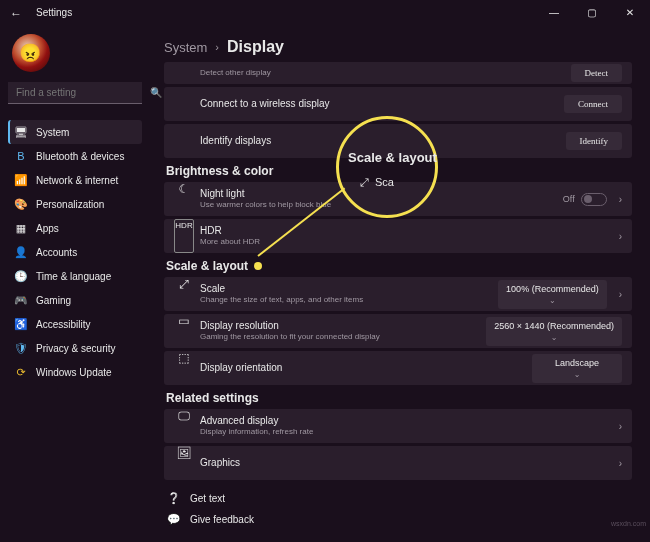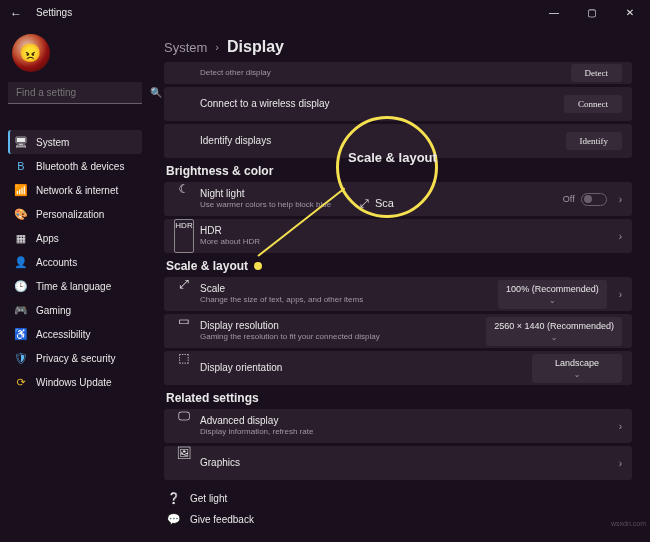--- a/index.html
+++ b/index.html
@@ -45,21 +45,21 @@
     margin: 4px 0 10px 4px;
     background: radial-gradient(circle at 40% 35%, #e8d0b8 0, #c05030 40%, #901010 60%, #300808 100%);
     display:flex; align-items:center; justify-content:center;
     font-size:18px;
   }
   .search {
     display:flex; align-items:center;
     background: var(--panel);
     border-bottom: 1px solid #6a5e6c;
     height: 22px; padding: 0 6px;
-    margin-bottom: 26px;
+    margin-bottom: 16px;
   }
   .search input {
     flex:1; background:transparent; border:0; outline:0;
     color: var(--text-dim); font-size:10px;
   }
   .nav { list-style:none; margin:0; padding:0; }
   .nav li {
     display:flex; align-items:center; gap:8px;
     height:24px; padding:0 6px; border-radius:3px;
     cursor:pointer; color: var(--text);
@@ -338,29 +338,29 @@
         <span class="t">Graphics</span>
       </div>
       <div class="ctrl">
           <span class="chev">›</span>
         </div>
     </div>
 
     <div class="linklist">
       <div class="linkrow">
         <span class="licon">❔</span>
-        <span>Get light</span>
+        <span>Get text</span>
       </div>
       <div class="linkrow">
         <span class="licon">💬</span>
         <span>Give feedback</span>
       </div>
     </div>
 
   </main>
 </div>
 
 <div class="callout-circle" style="left:336px; top:116px; width:102px; height:102px;"></div>
 <div class="callout-text-in-circle" style="left:348px; top:150px;">Scale &amp; layout</div>
-<div class="callout-subicon" style="left:360px; top:176px;margin-top:21px;">⤢&nbsp;&nbsp;<span>Sca</span></div>
+<div class="callout-subicon" style="left:360px; top:176px;">⤢&nbsp;&nbsp;<span>Sca</span></div>
 <div class="callout-line" style="left:258px; top:255px; width:110px; transform:rotate(-38deg);"></div>
 
 <div class="watermark">wsxdn.com</div>
 
 </body></html>

